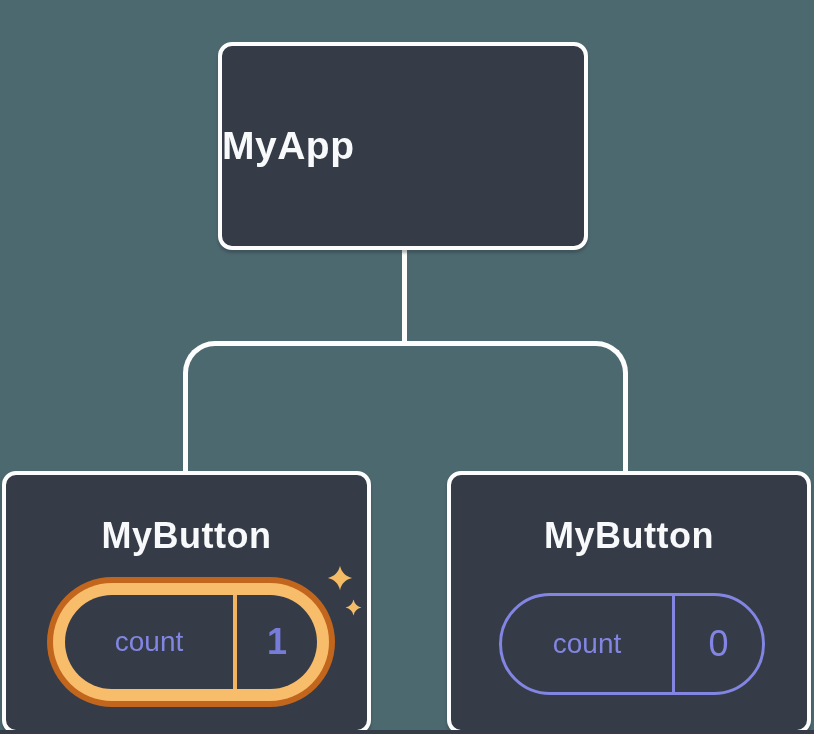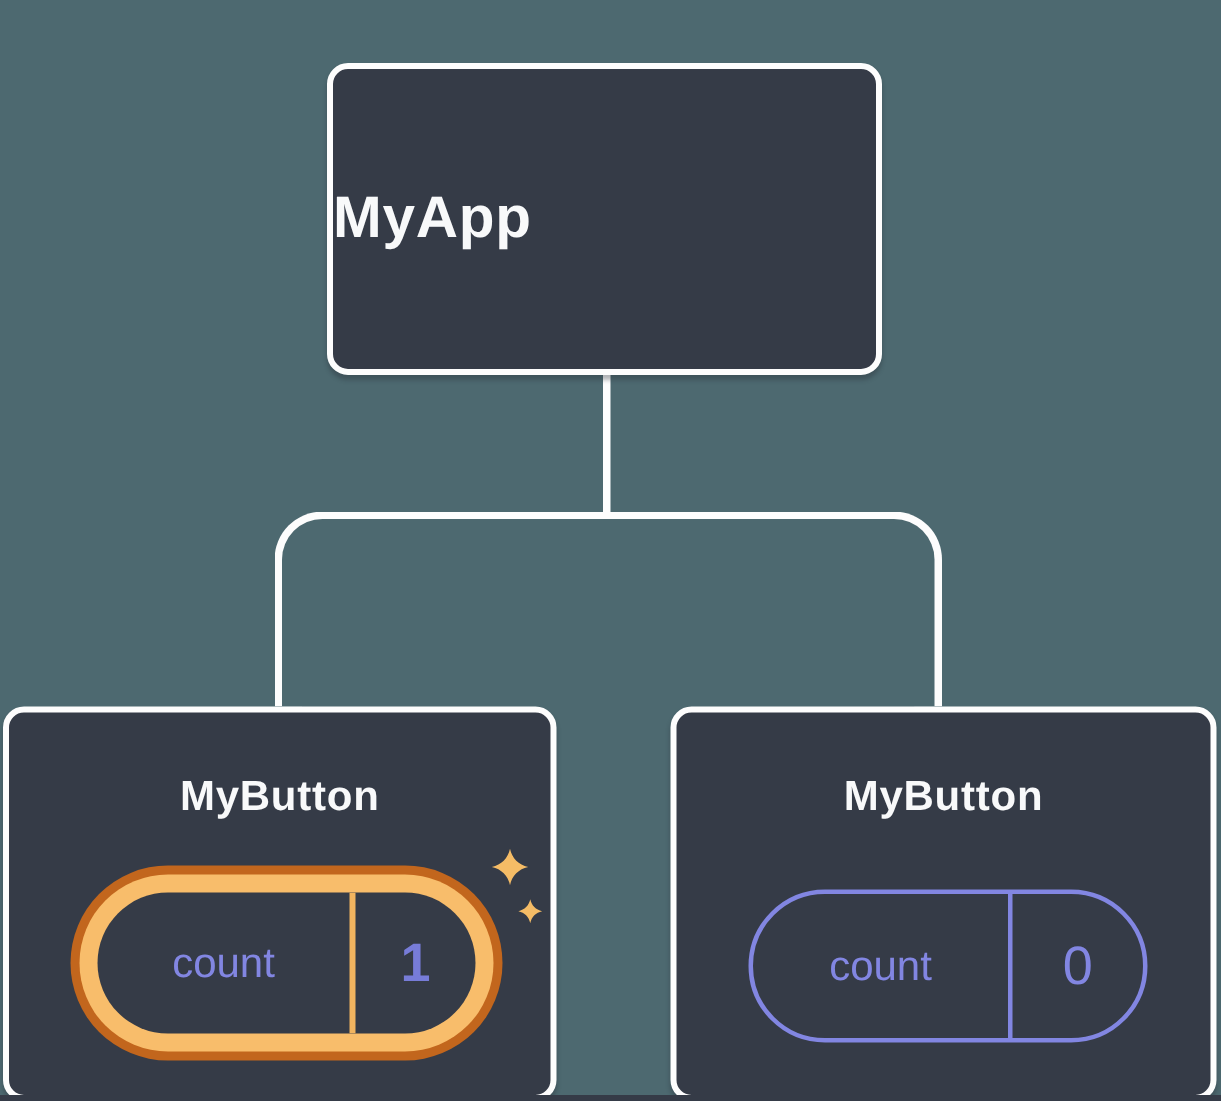--- a/index.html
+++ b/index.html
@@ -28,21 +28,21 @@
     font-size:39px;
     font-weight:700;
     letter-spacing:.5px;
   }
   .node-child-left{left:2px;top:471px;width:369px;height:263px;}
   .node-child-right{left:447px;top:471px;width:364px;height:263px;}
   .child-label{
     position:absolute;left:0;right:0;top:40px;
     text-align:center;
     color:#F8F9FA;
-    font-size:28px;
+    font-size:36px;
     font-weight:700;
     letter-spacing:.5px;
   }
   
   .edge-vertical{
     position:absolute;left:402px;top:211px;width:5px;height:133px;
     background:#FDFDFD;
   }
   .edge-bracket{
     position:absolute;left:183px;top:341px;width:445px;height:130px;

